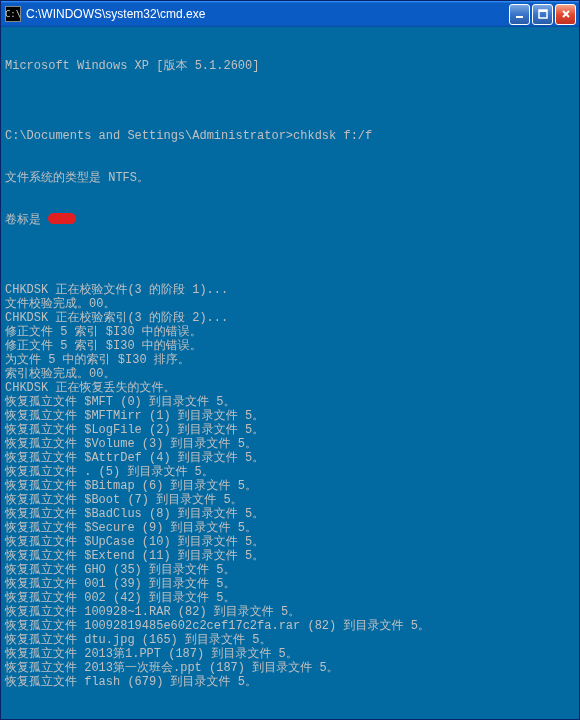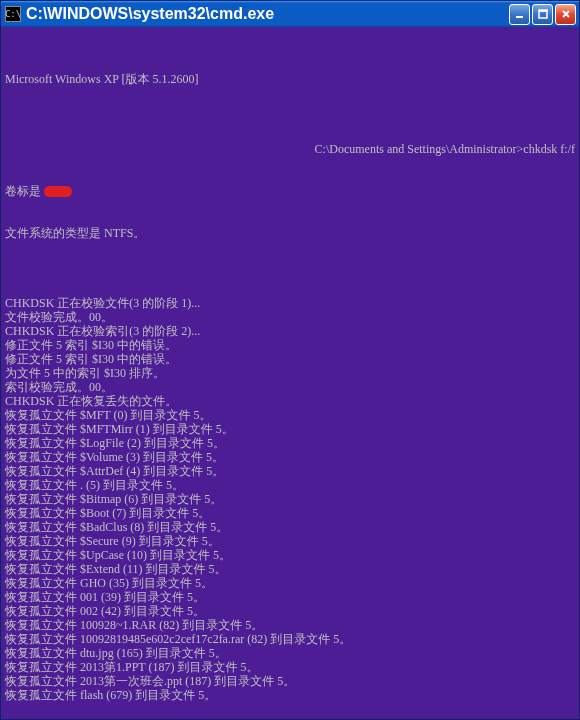--- a/index.html
+++ b/index.html
@@ -34,22 +34,22 @@
       margin-right: 5px;
       display: flex;
       align-items: center;
       justify-content: center;
       font-size: 9px;
       color: #ccc;
       font-family: monospace;
     }
     .titlebar-text {
       color: #fff;
-      font-size: 16px;
-      font-weight: bold;
+      font-size: 12px;
+      font-weight: normal;
       font-family: Tahoma, sans-serif;
       flex: 1;
       white-space: nowrap;
       overflow: hidden;
     }
     .titlebar-buttons { display: flex; gap: 2px; }
     .tbtn {
       width: 21px;
       height: 21px;
       background: linear-gradient(to bottom, #7ba7e0 0%, #3874c9 50%, #2a5da8 100%);
@@ -60,31 +60,31 @@
       justify-content: center;
       color: #fff;
       cursor: pointer;
     }
     .tbtn.close {
       background: linear-gradient(to bottom, #f5a68c 0%, #e2492f 50%, #c03020 100%);
     }
     .tbtn svg { width: 12px; height: 12px; }
     .terminal {
       flex: 1;
-      background: #4c1d95;
+      background: #0369a1;
       color: #c0c0c0;
-      font-family: Liberation Serif, serif;
+      font-family: Liberation Mono, monospace;
       font-size: 12px;
       line-height: 14px;
-      padding: 17px 4px;
+      padding: 4px 4px;
       overflow: hidden;
       white-space: pre;
     }
     .terminal .line { white-space: pre; }
-    .terminal .input-line { color: #c0c0c0; text-align: right; }
+    .terminal .input-line { color: #c0c0c0; }
     .redact {
       display: inline-block;
       width: 28px;
       height: 11px;
       background: #e02020;
       border-radius: 6px;
       vertical-align: middle;
       position: relative;
       top: -1px;
     }
@@ -115,18 +115,18 @@
             <path d="M3 3 L9 9 M9 3 L3 9" stroke="#fff" stroke-width="2"></path>
           </svg>
       </div>
     </div>
   </div>
 
   <div class="terminal">
     <div class="line">Microsoft Windows XP [版本 5.1.2600]</div>
     <div class="line"></div>
     <div class="line input-line"><span>C:\Documents and Settings\Administrator&gt;</span><span>chkdsk f:/f</span></div>
+    <div class="line">文件系统的类型是 NTFS。</div>
     <div class="line"><span>卷标是 </span><span class="redact"></span></div>
-    <div class="line">文件系统的类型是 NTFS。</div>
     <div class="line"></div>
     <div id="out"><div class="line">CHKDSK 正在校验文件(3 的阶段 1)...</div><div class="line">文件校验完成。00。</div><div class="line">CHKDSK 正在校验索引(3 的阶段 2)...</div><div class="line">修正文件 5 索引 $I30 中的错误。</div><div class="line">修正文件 5 索引 $I30 中的错误。</div><div class="line">为文件 5 中的索引 $I30 排序。</div><div class="line">索引校验完成。00。</div><div class="line">CHKDSK 正在恢复丢失的文件。</div><div class="line">恢复孤立文件 $MFT (0) 到目录文件 5。</div><div class="line">恢复孤立文件 $MFTMirr (1) 到目录文件 5。</div><div class="line">恢复孤立文件 $LogFile (2) 到目录文件 5。</div><div class="line">恢复孤立文件 $Volume (3) 到目录文件 5。</div><div class="line">恢复孤立文件 $AttrDef (4) 到目录文件 5。</div><div class="line">恢复孤立文件 . (5) 到目录文件 5。</div><div class="line">恢复孤立文件 $Bitmap (6) 到目录文件 5。</div><div class="line">恢复孤立文件 $Boot (7) 到目录文件 5。</div><div class="line">恢复孤立文件 $BadClus (8) 到目录文件 5。</div><div class="line">恢复孤立文件 $Secure (9) 到目录文件 5。</div><div class="line">恢复孤立文件 $UpCase (10) 到目录文件 5。</div><div class="line">恢复孤立文件 $Extend (11) 到目录文件 5。</div><div class="line">恢复孤立文件 GHO (35) 到目录文件 5。</div><div class="line">恢复孤立文件 001 (39) 到目录文件 5。</div><div class="line">恢复孤立文件 002 (42) 到目录文件 5。</div><div class="line">恢复孤立文件 100928~1.RAR (82) 到目录文件 5。</div><div class="line">恢复孤立文件 10092819485e602c2cef17c2fa.rar (82) 到目录文件 5。</div><div class="line">恢复孤立文件 dtu.jpg (165) 到目录文件 5。</div><div class="line">恢复孤立文件 2013第1.PPT (187) 到目录文件 5。</div><div class="line">恢复孤立文件 2013第一次班会.ppt (187) 到目录文件 5。</div><div class="line">恢复孤立文件 flash (679) 到目录文件 5。</div></div>
   </div>
 </div>
 
 </body></html>

